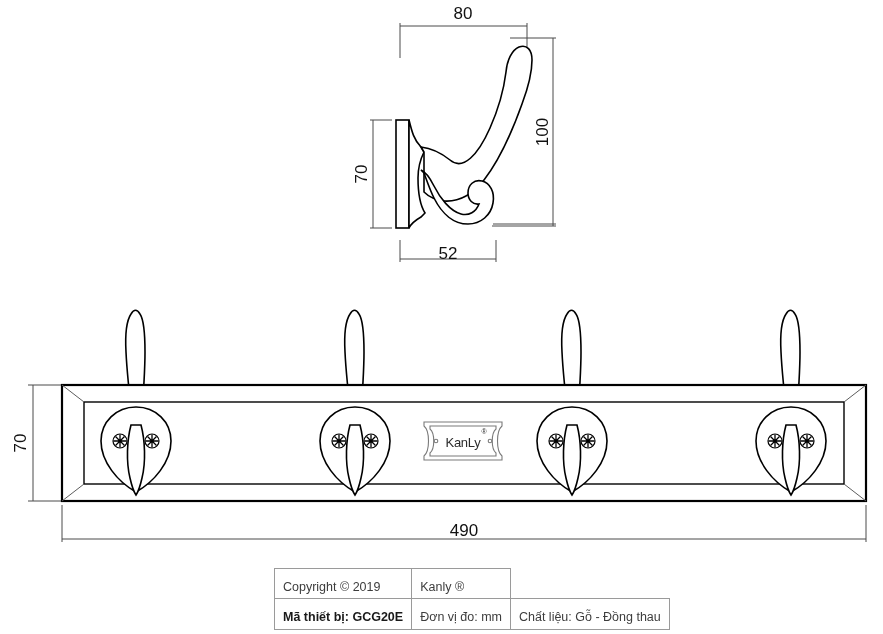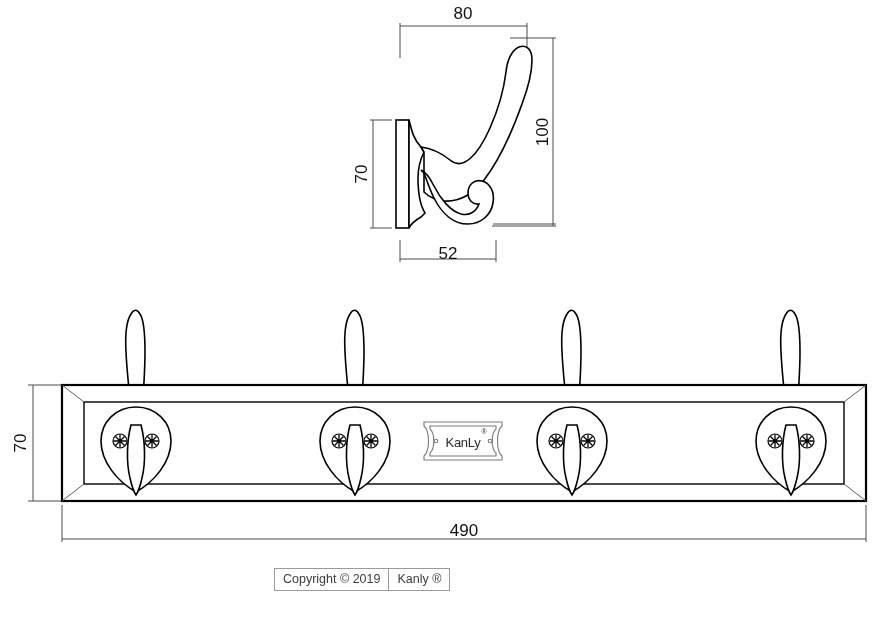--- a/index.html
+++ b/index.html
@@ -81,21 +81,21 @@
   
   #title-block {
     position: absolute;
     left: 274px;
     top: 568px;
     border-collapse: collapse;
     font-family: "Liberation Sans", sans-serif;
   }
   #title-block td {
     border: 1px solid #9a9a9a;
-    padding: 3px 8px 4px 8px;
+    padding: 11px 8px 4px 8px;
     font-size: 12.5px;
     color: #3d3d3d;
     white-space: nowrap;
     line-height: 1.15;
   }
   #title-block td.noborder {
     border: none;
   }
   #title-block td.bold {
     font-weight: bold;
@@ -322,14 +322,19 @@
   </g>
 </svg>
 
 <table id="title-block">
   <tbody>
       <tr>
     <td>Copyright © 2019</td>
     <td>Kanly ®</td>
     <td class="noborder"></td>
   </tr>
+  <tr>
+    <td class="bold">Mã thiết bị: GCG20E</td>
+    <td>Đơn vị đo: mm</td>
+    <td>Chất liệu: Gỗ - Đồng thau</td>
+  </tr>
 </tbody>
   </table>
 
 </body></html>

